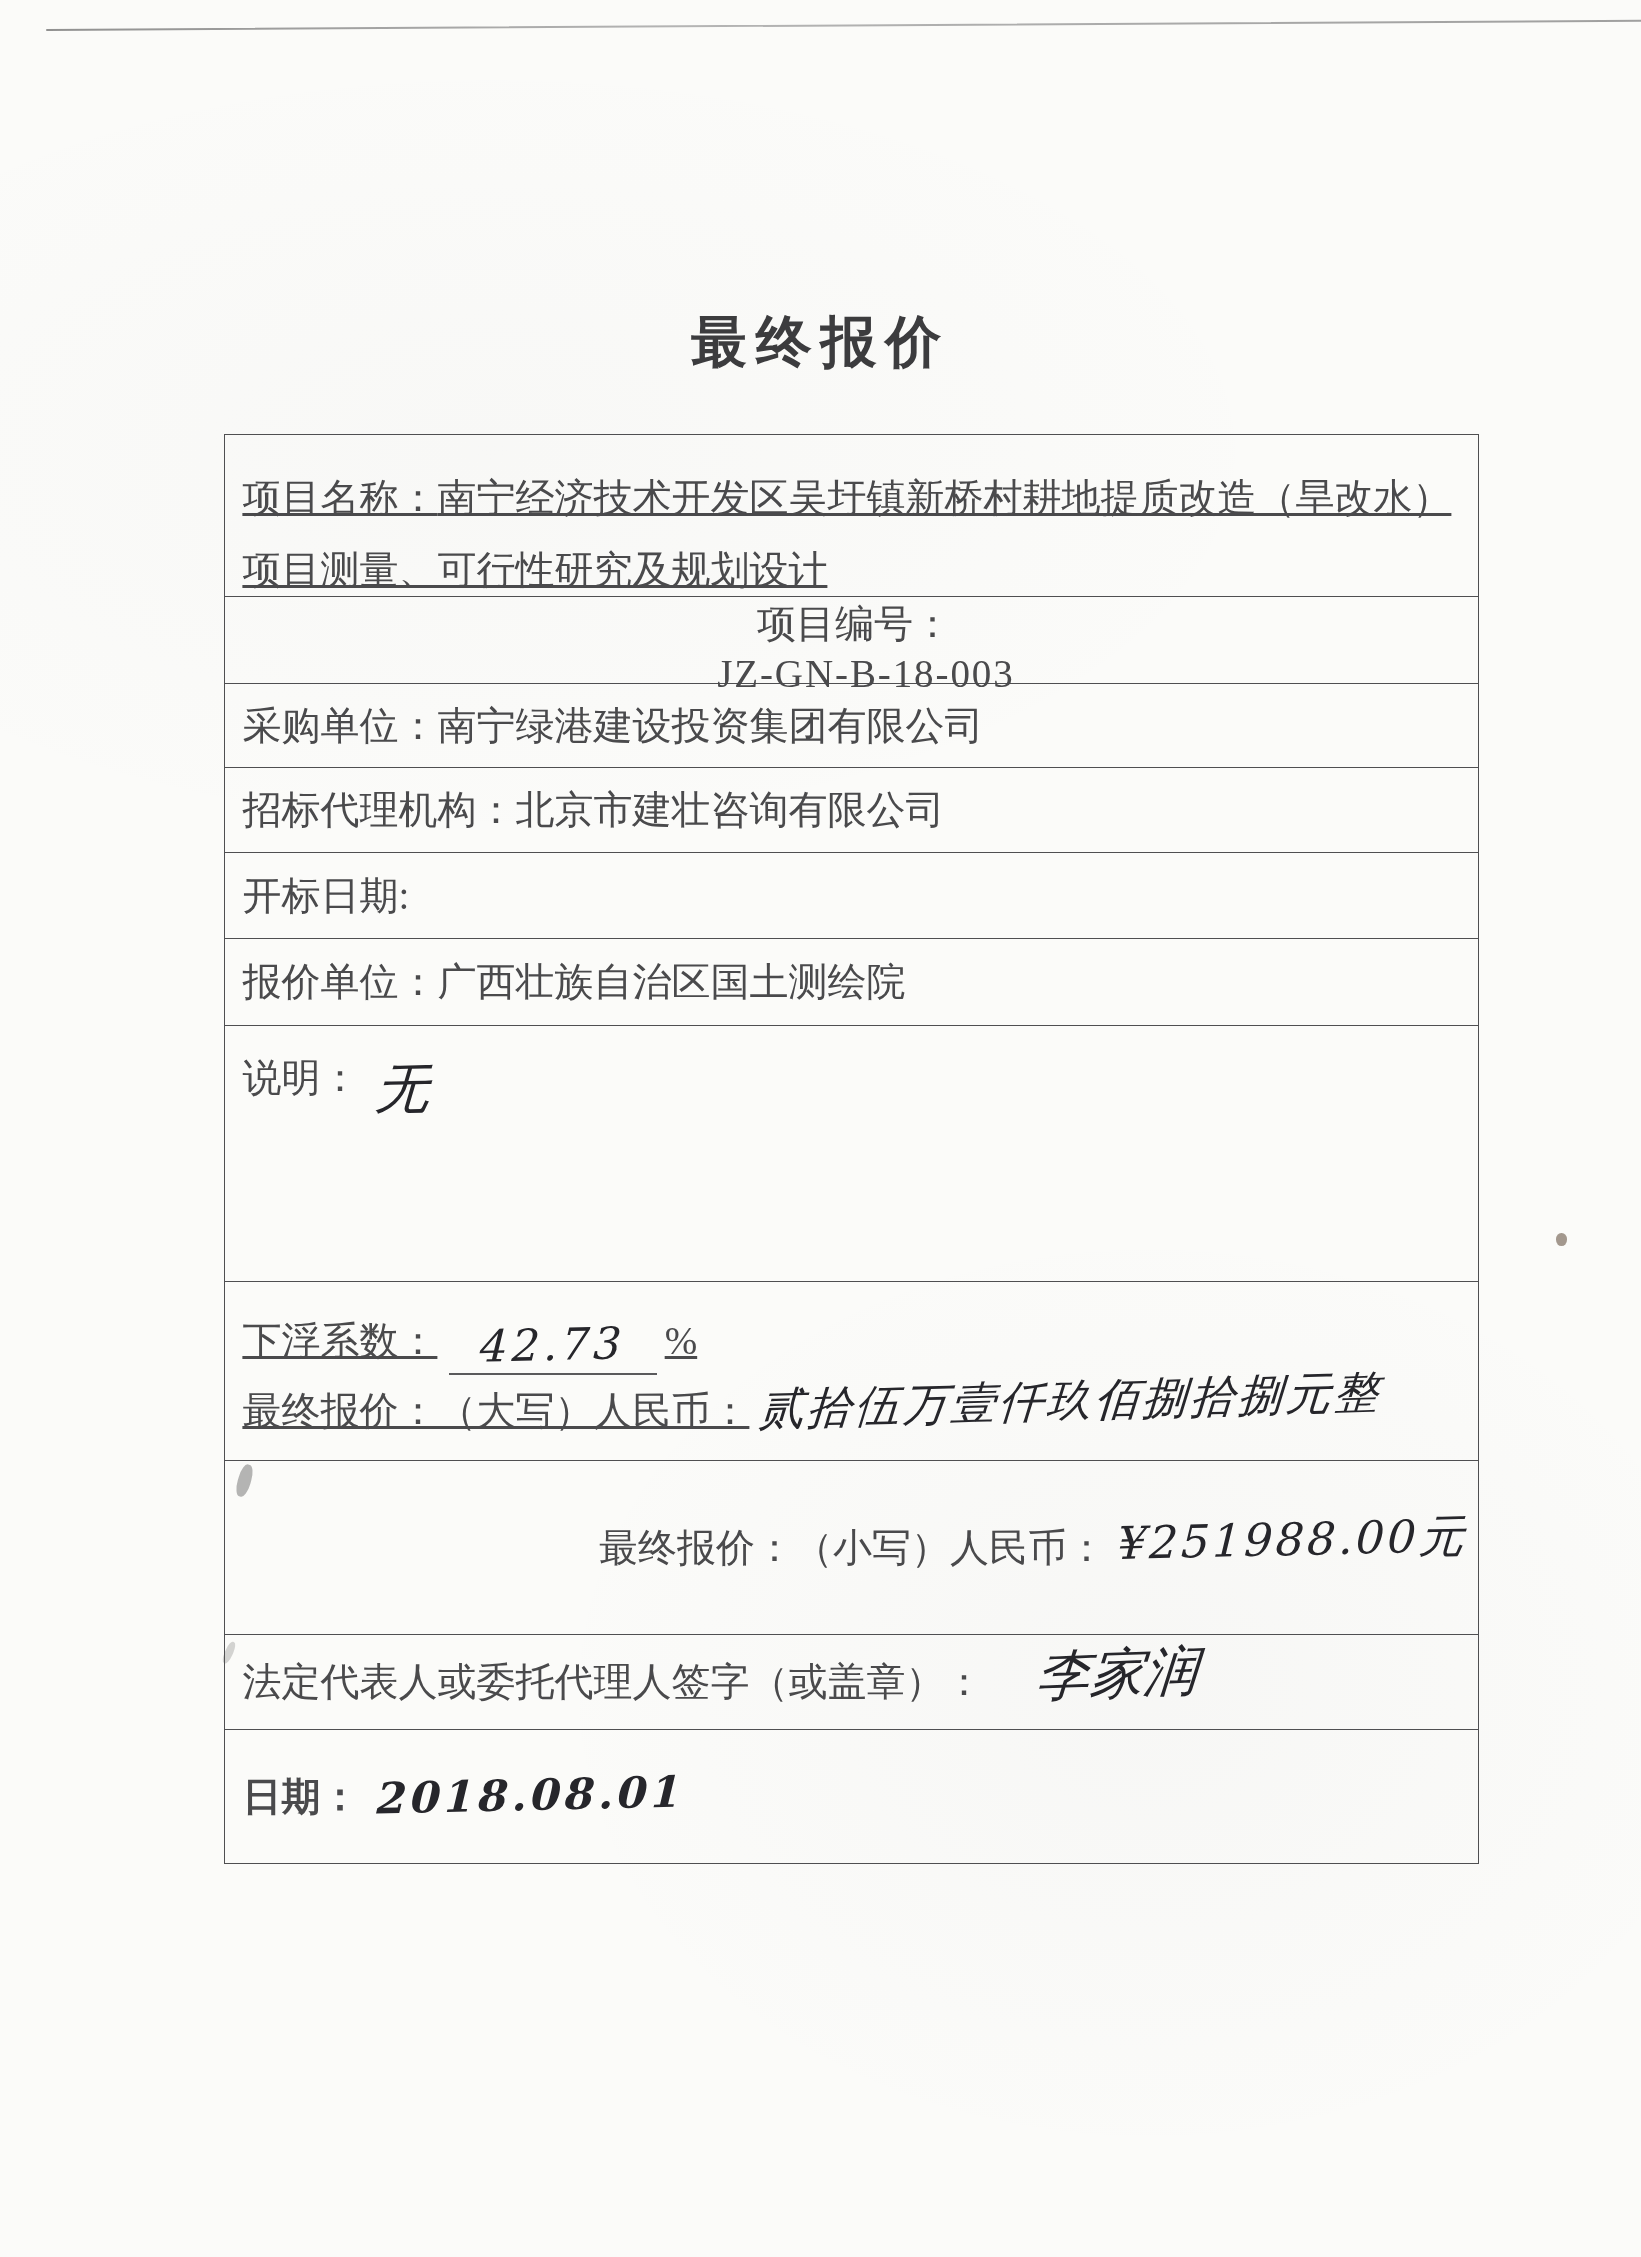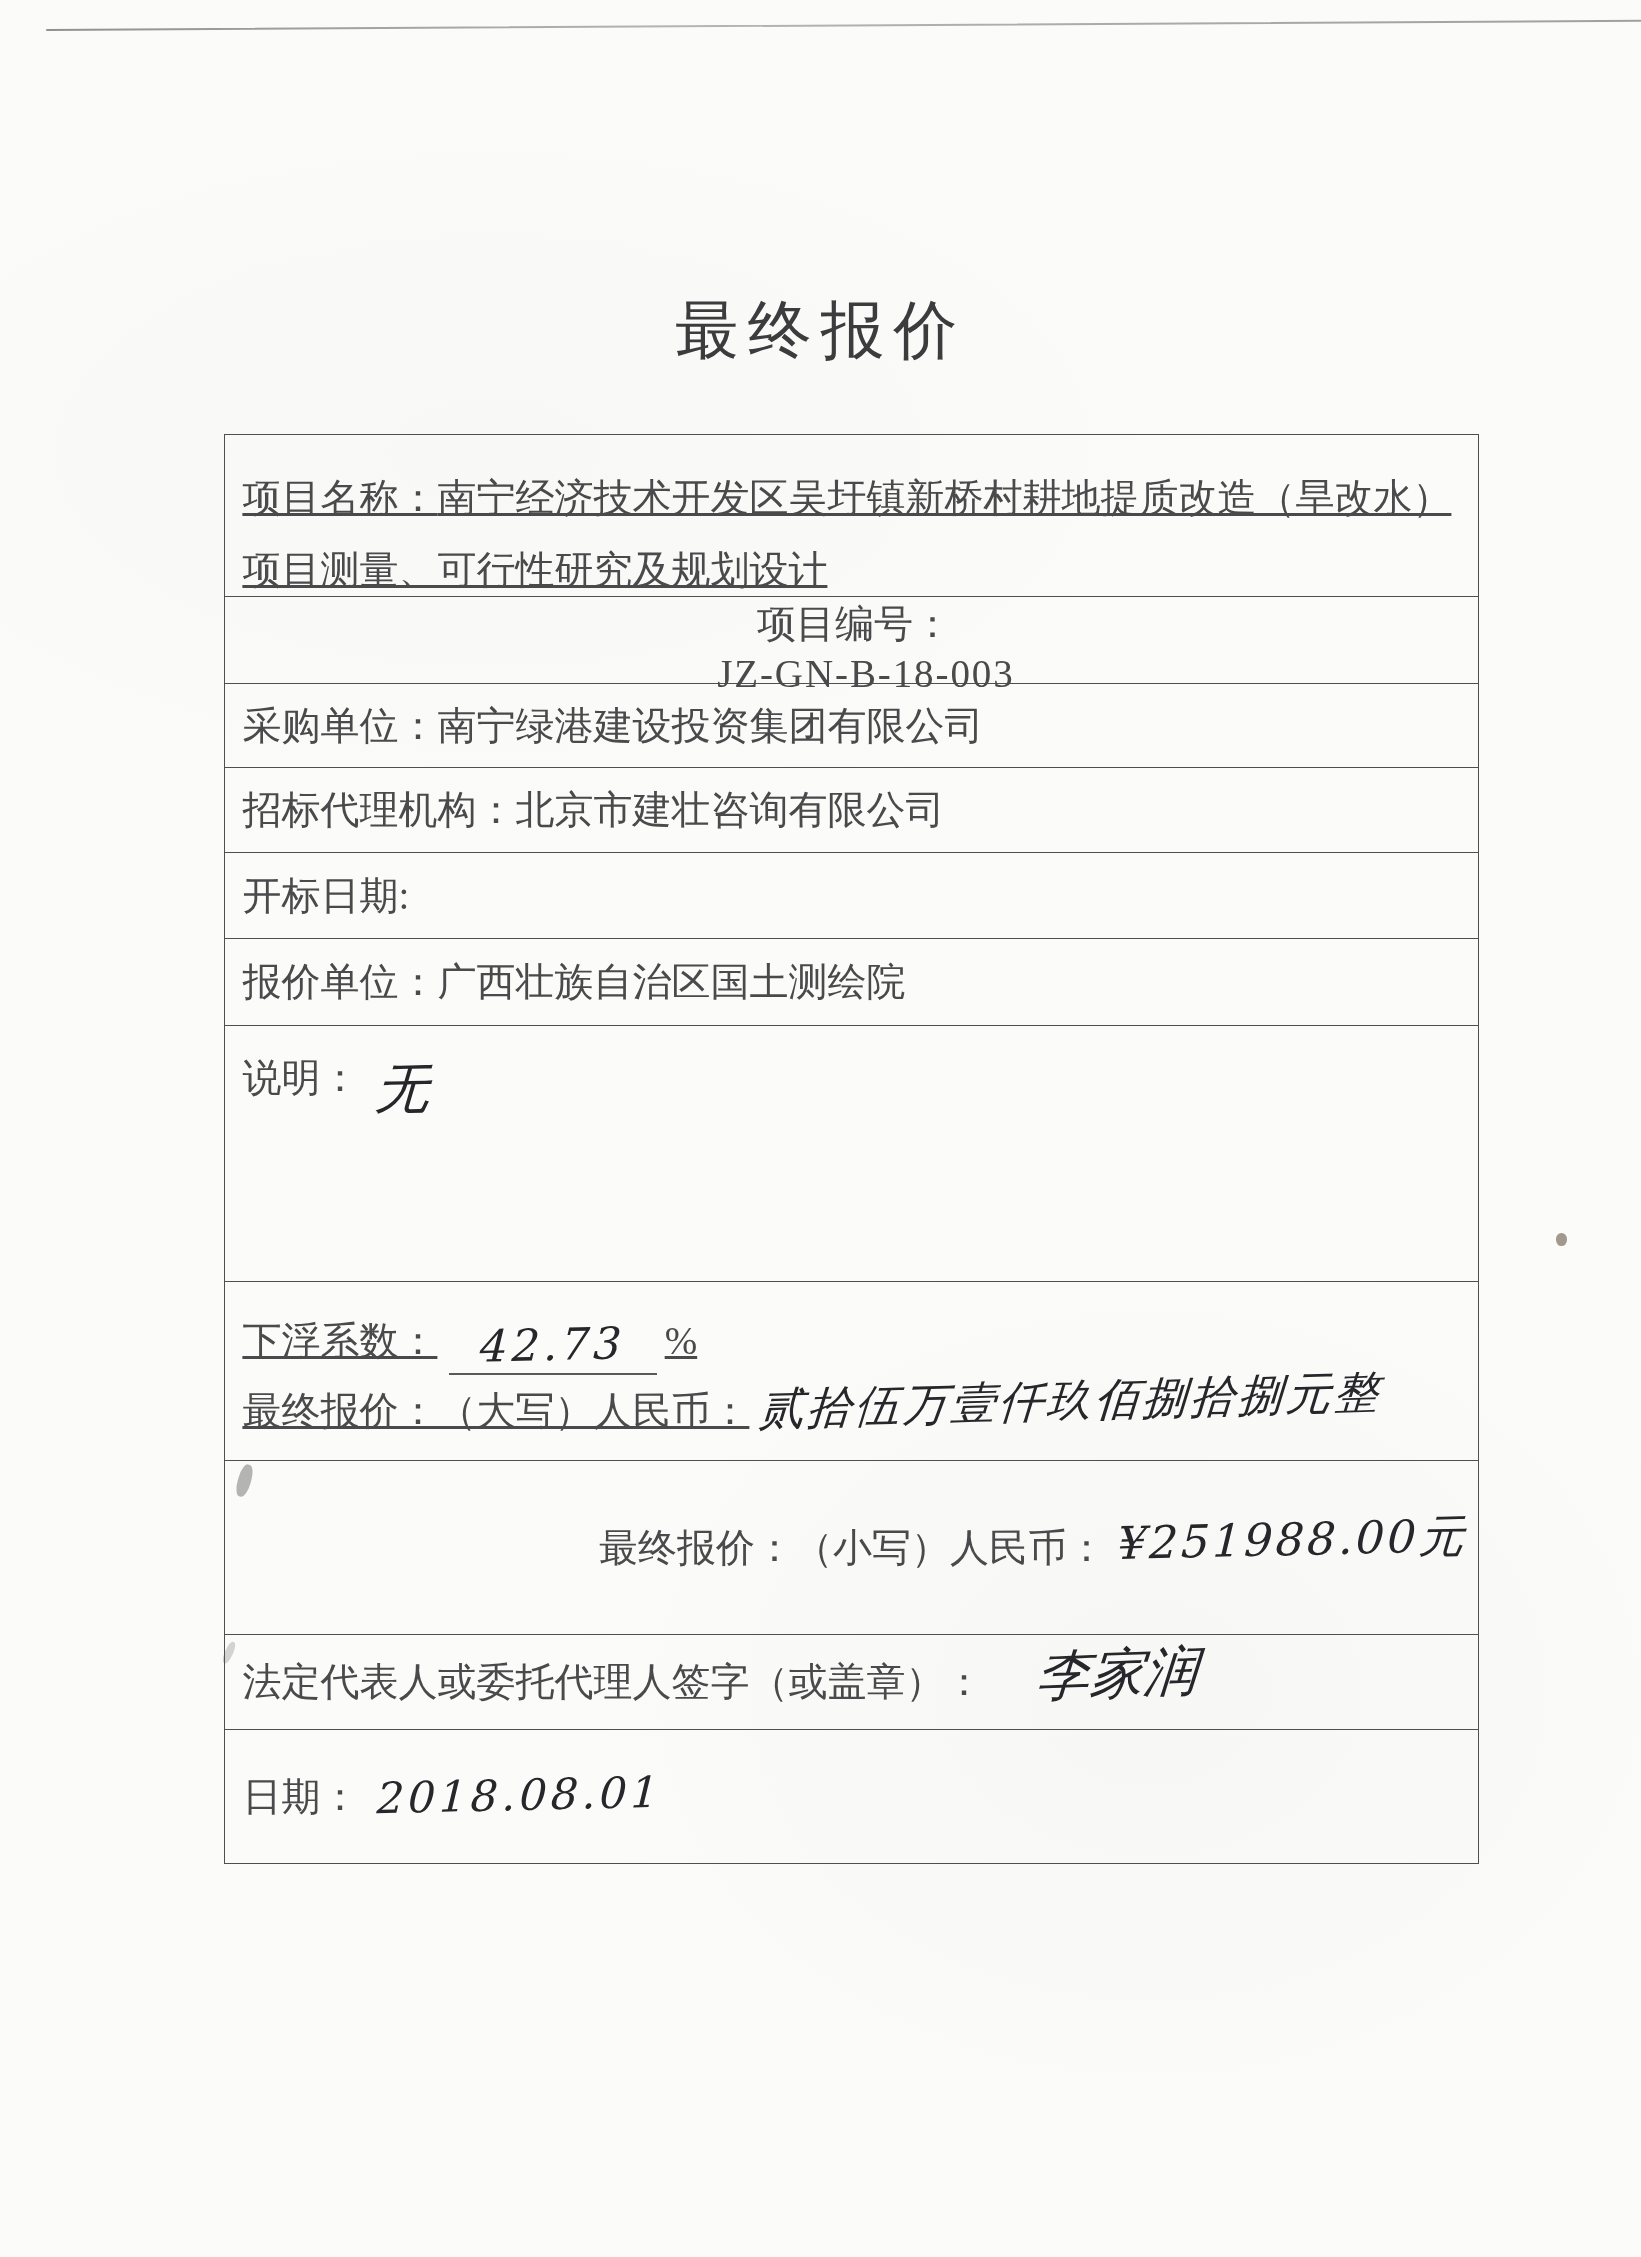--- a/index.html
+++ b/index.html
@@ -17,36 +17,36 @@
       #fbfbf9;
   }
   
   .edge-line{
     position:absolute;top:29px;left:46px;width:1603px;height:2.4px;
     background:linear-gradient(to right,#7e7e7e,#a8a8a8 40%,#8f8f8f);
     transform:rotate(-0.33deg);transform-origin:left center;
     border-radius:1.9px;opacity:.85;
   }
   .title{
-    position:absolute;top:287px;left:0;width:100%;
-    text-align:center;font-size:64px;font-weight:normal;
+    position:absolute;top:305px;left:0;width:100%;
+    text-align:center;font-size:56px;font-weight:bold;
     color:#3c3c3e;letter-spacing:8.7px;margin:0;
   }
   .qtable{
     position:absolute;left:224px;top:434px;width:1255px;
     border:1.9px solid #4f4f51;box-sizing:border-box;
     background:transparent;
   }
   .row{
     box-sizing:border-box;border-bottom:1.9px solid #4f4f51;
     padding-left:17.4px;padding-right:11.6px;
     color:#4a4a4c;font-size:39px;
     display:flex;align-items:center;
   }
-  .row:last-child{border-bottom:none;}
+  .row:last-child{border-bottom:none;font-weight:bold;}
   .row p{margin:0;text-decoration:underline;}
   .r1{height:162px;display:block;padding-top:27px;line-height:72px;}
   .r2{height:87px;flex-direction:column;}
   .r3{height:84px;}
   .r4{height:85px;}
   .r5{height:86px;}
   .r6{height:87px;}
   .r7{height:256px;align-items:flex-start;padding-top:25px;}
   .r8{height:179px;display:block;padding-top:25px;line-height:68px;}
   .r9{height:174px;justify-content:flex-end;}

